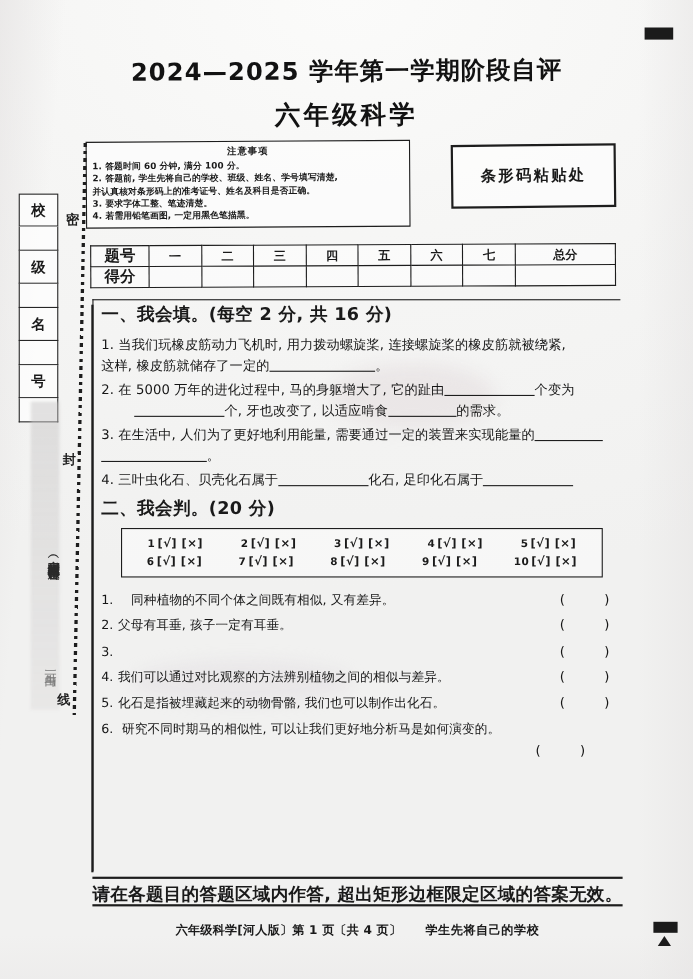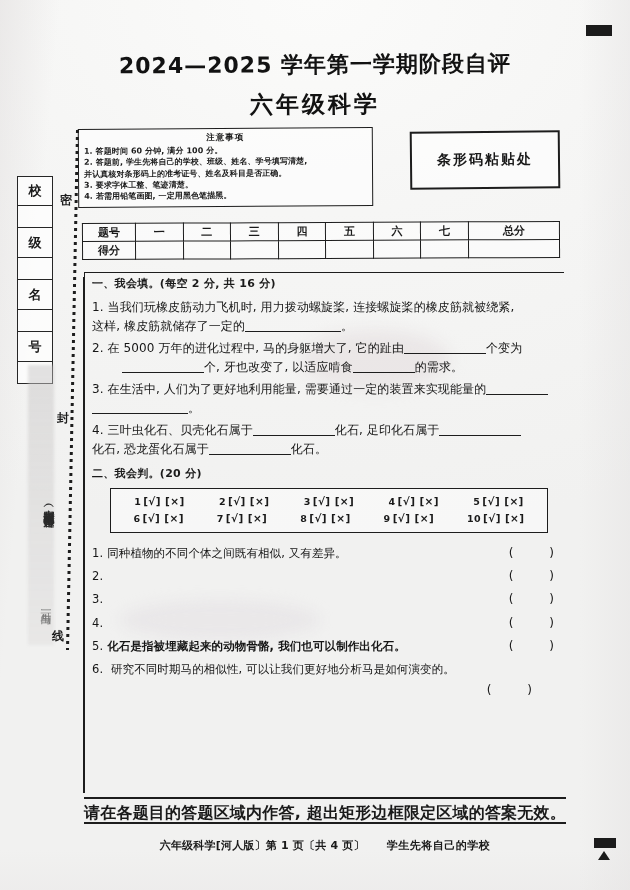--- a/index.html
+++ b/index.html
@@ -132,21 +132,21 @@
     background: rgba(255,255,255,0.5);
   }
   .score-table td {
     border: 1.4px solid #1d1d1d;
     height: 17px;
     text-align: center;
     font-size: 11px;
     font-weight: bold;
     padding: 0;
   }
-  .score-table td.lbl { width: 52px; font-size: 11px; }
+  .score-table td.lbl { width: 52px; font-size: 14px; }
 
   
   .side-boxes {
     position: absolute;
     left: 17px;
     top: 176px;
     width: 36px;
   }
   .side-box {
     height: 30px;
@@ -250,21 +250,21 @@
   }
 
   .content {
     position: absolute;
     left: 92px;
     top: 276px;
     width: 478px;
   }
 
   .sec-head {
-    font-size: 11px;
+    font-size: 16px;
     font-weight: bold;
     letter-spacing: 0.3px;
     margin: 0 0 7px 0;
   }
   .q-line {
     font-size: 12px;
     line-height: 1.62;
     letter-spacing: 0.1px;
     margin: 0;
     color: #161616;
@@ -494,23 +494,20 @@
       <p class="q-line">
         <span class="blank b-lg"></span><span>。</span>
       </p>
     </div>
 
     <div class="q-block">
       <p class="q-line">
         <span>4.</span>
         <span>三叶虫化石、贝壳化石属于</span><span class="blank b-md"></span><span>化石, 足印化石属于</span><span class="blank b-md"></span>
       </p>
-      <p class="q-line">
-        <span>化石, 恐龙蛋化石属于</span><span class="blank b-md"></span><span>化石。</span>
-      </p>
     </div>
 
     <div class="sec-head" style="margin-top:6px;">二、我会判。(20 分)</div>
 
     <div class="judge-box">
       <div class="judge-row">
         <span class="judge-cell"><span class="num">1</span><span>[√]</span> <span>[×]</span></span>
         <span class="judge-cell"><span class="num">2</span><span>[√]</span> <span>[×]</span></span>
         <span class="judge-cell"><span class="num">3</span><span>[√]</span> <span>[×]</span></span>
         <span class="judge-cell"><span class="num">4</span><span>[√]</span> <span>[×]</span></span>
@@ -520,42 +517,44 @@
         <span class="judge-cell"><span class="num">6</span><span>[√]</span> <span>[×]</span></span>
         <span class="judge-cell"><span class="num">7</span><span>[√]</span> <span>[×]</span></span>
         <span class="judge-cell"><span class="num">8</span><span>[√]</span> <span>[×]</span></span>
         <span class="judge-cell"><span class="num">9</span><span>[√]</span> <span>[×]</span></span>
         <span class="judge-cell"><span class="num">10</span><span>[√]</span> <span>[×]</span></span>
       </div>
     </div>
 
     <div class="tf-row">
       <span class="txt">1.</span>
-      <span class="txt" style="margin-left:4px;">同种植物的不同个体之间既有相似, 又有差异。</span>
+      <span class="txt" style="margin-left:16px;">同种植物的不同个体之间既有相似, 又有差异。</span>
       <span class="dots"></span>
       <span class="paren">(    )</span>
     </div>
     <div class="tf-row">
       <span class="txt">2.</span>
+      <span class="txt" style="margin-left:4px;">父母有耳垂, 孩子一定有耳垂。</span>
       <span class="dots"></span>
       <span class="paren">(    )</span>
     </div>
     <div class="tf-row">
       <span class="txt">3.</span>
       <span class="dots"></span>
       <span class="paren">(    )</span>
     </div>
     <div class="tf-row">
       <span class="txt">4.</span>
+      <span class="txt" style="margin-left:4px;">我们可以通过对比观察的方法辨别植物之间的相似与差异。</span>
       <span class="dots"></span>
       <span class="paren">(    )</span>
     </div>
     <div class="tf-row">
       <span class="txt">5.</span>
-      <span class="txt" style="margin-left:4px;font-weight:bold;">化石是指被埋藏起来的动物骨骼, 我们也可以制作出化石。</span>
+      <span class="txt" style="margin-left:4px;">化石是指被埋藏起来的动物骨骼, 我们也可以制作出化石。</span>
       <span class="dots"></span>
       <span class="paren">(    )</span>
     </div>
     <div class="tf-row wrap">
       <div>
         <span class="txt">6.</span>
         <span class="txt" style="margin-left:4px;">研究不同时期马的相似性, 可以让我们更好地分析马是如何演变的。</span>
       </div>
       <div class="tf-tail">(    )</div>
     </div>

